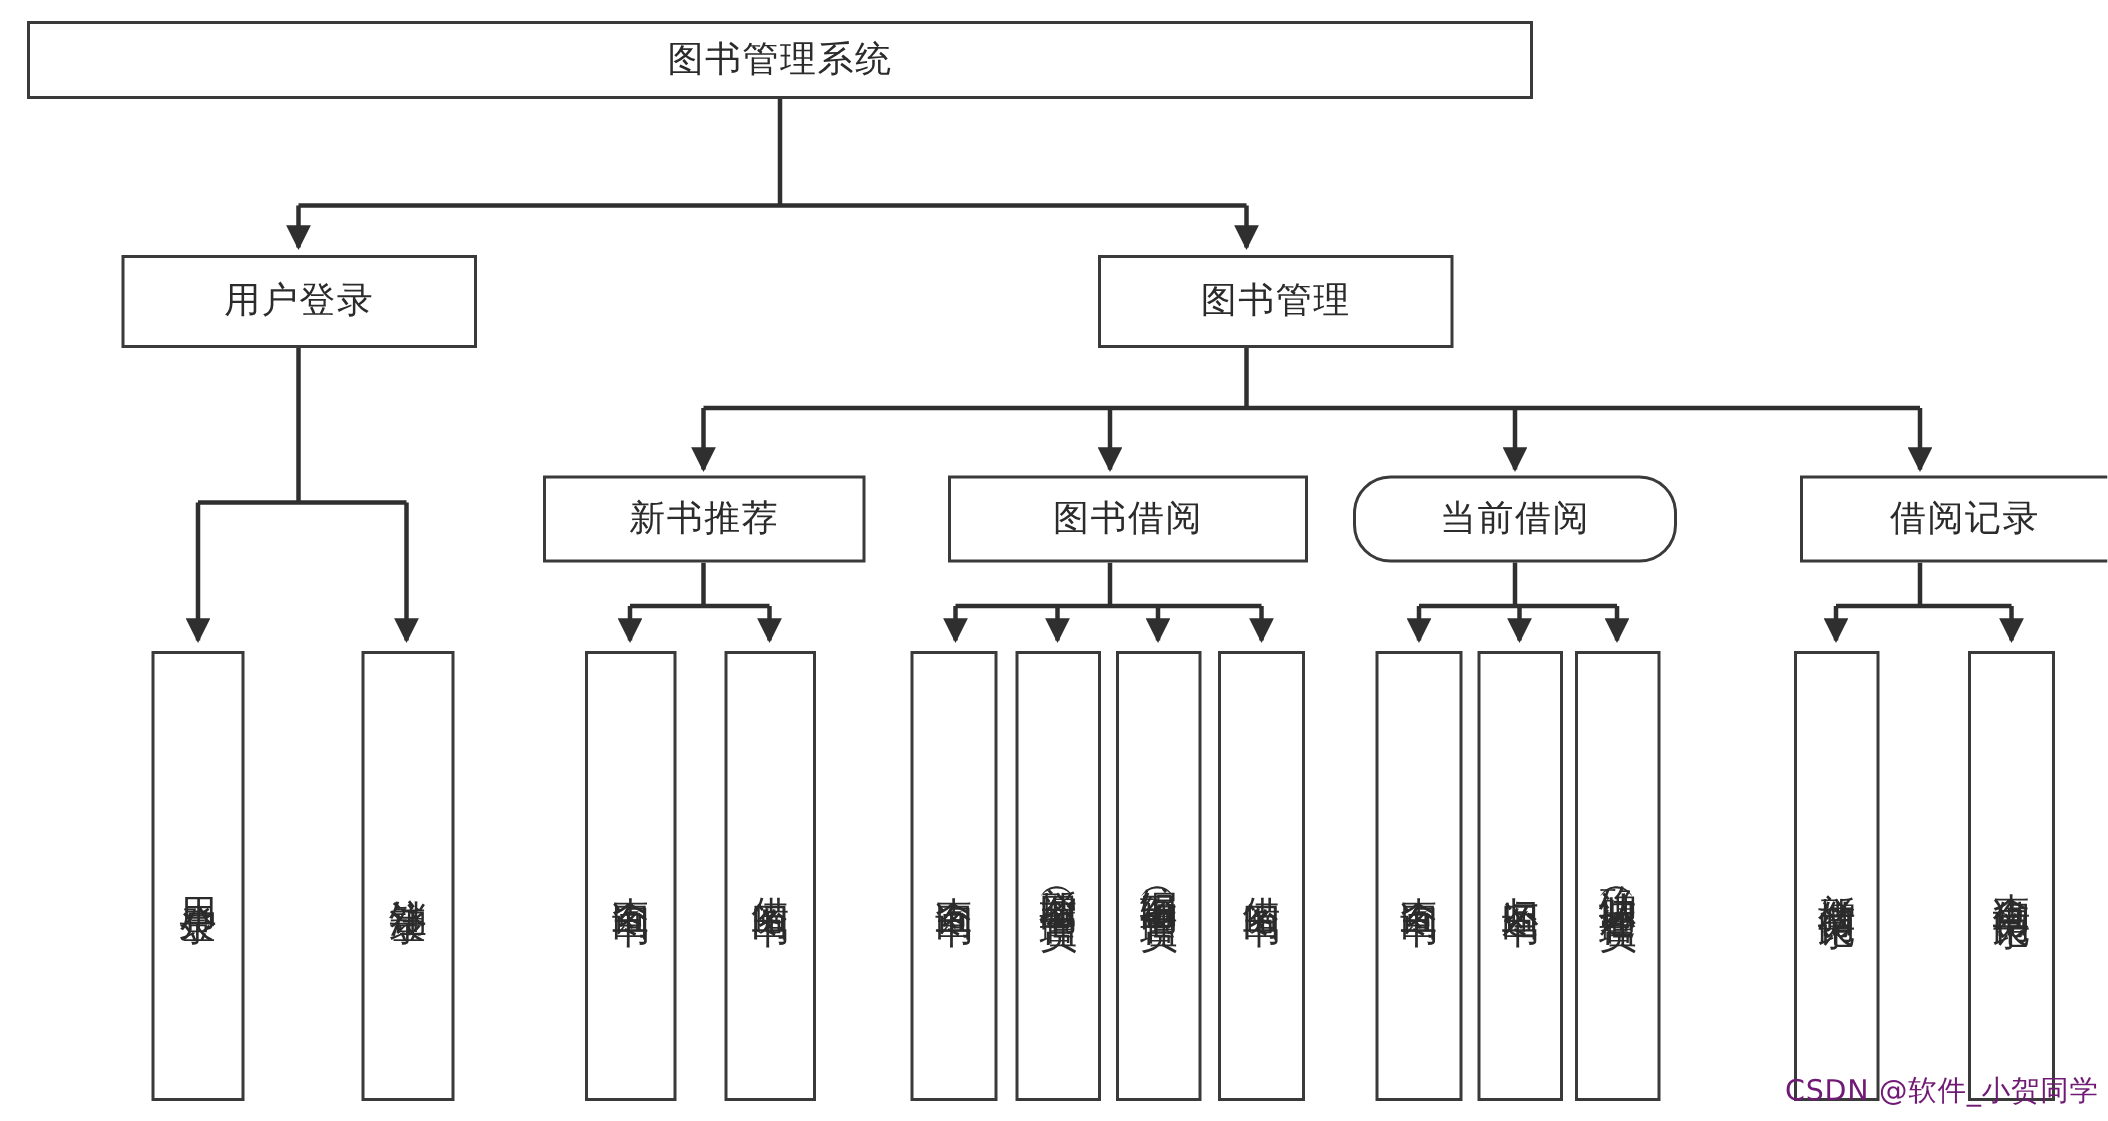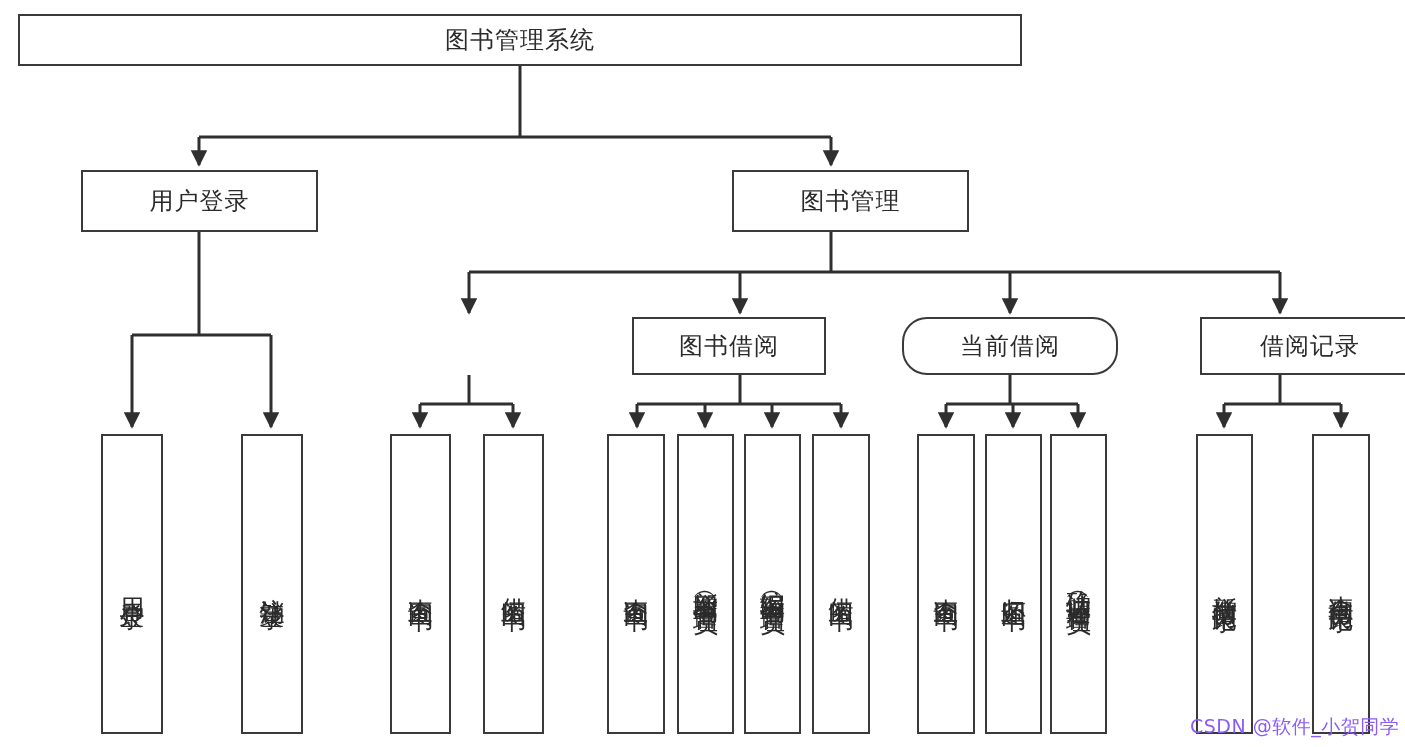--- a/index.html
+++ b/index.html
@@ -52,21 +52,21 @@
   .v-node .node-label {
     writing-mode: vertical-rl;
     text-orientation: upright;
     font-size: 25px;
     letter-spacing: 3px;
     line-height: 1;
     white-space: nowrap;
   }
   .watermark {
     position: absolute;
-    color: #8b5cf6;
+    color: #701a75;
     font-size: 19px;
     white-space: nowrap;
     letter-spacing: 0.5px;
   }
 </style>
 </head>
 <body>
 
 <div id="diagram-root">
 
@@ -124,21 +124,24 @@
     <span class="node-label">图书管理系统</span>
   </div>
 
   <div class="node h-node" style="left:81px; top:170px; width:237px; height:62px;">
     <span class="node-label">用户登录</span>
   </div>
   <div class="node h-node" style="left:712px; top:170px; width:237px; height:62px;margin-left:20px;">
     <span class="node-label">图书管理</span>
   </div>
 
-  <div class="node h-node" style="left:632px; top:317px; width:194px; height:58px;">
+  <div class="node h-node" style="left:362px; top:317px; width:215px; height:58px;">
+    <span class="node-label">新书推荐</span>
+  </div>
+  <div class="node h-node" style="left:632px; top:317px; width:240px; height:58px;">
     <span class="node-label">图书借阅</span>
   </div>
   <div class="node h-node" style="left:902px; top:317px; width:216px; height:58px;border-radius:25px;">
     <span class="node-label">当前借阅</span>
   </div>
   <div class="node h-node" style="left:1200px; top:317px; width:220px; height:58px;">
     <span class="node-label">借阅记录</span>
   </div>
 
   <div class="node v-node" style="left:101px; top:434px; width:62px; height:300px;">

